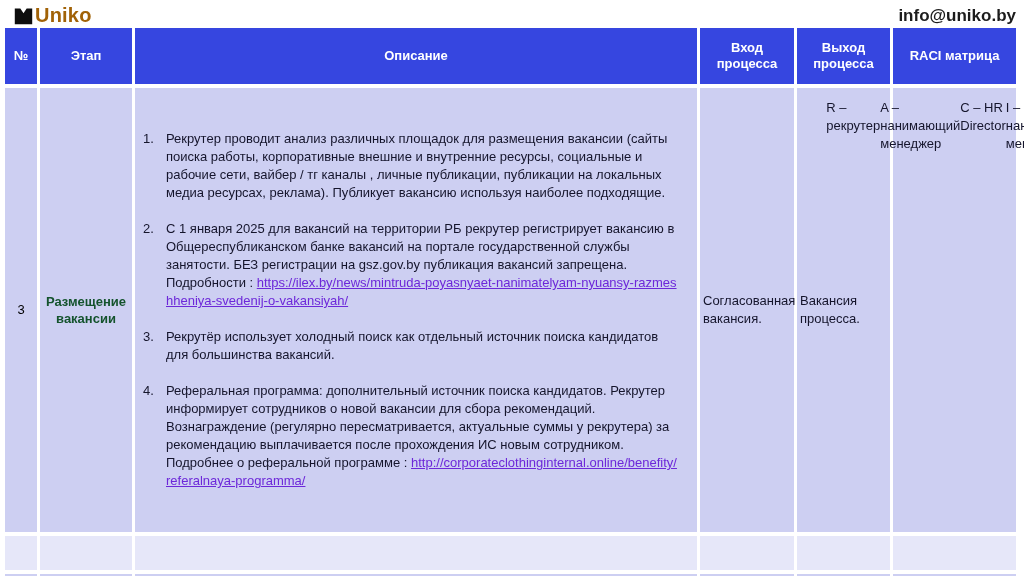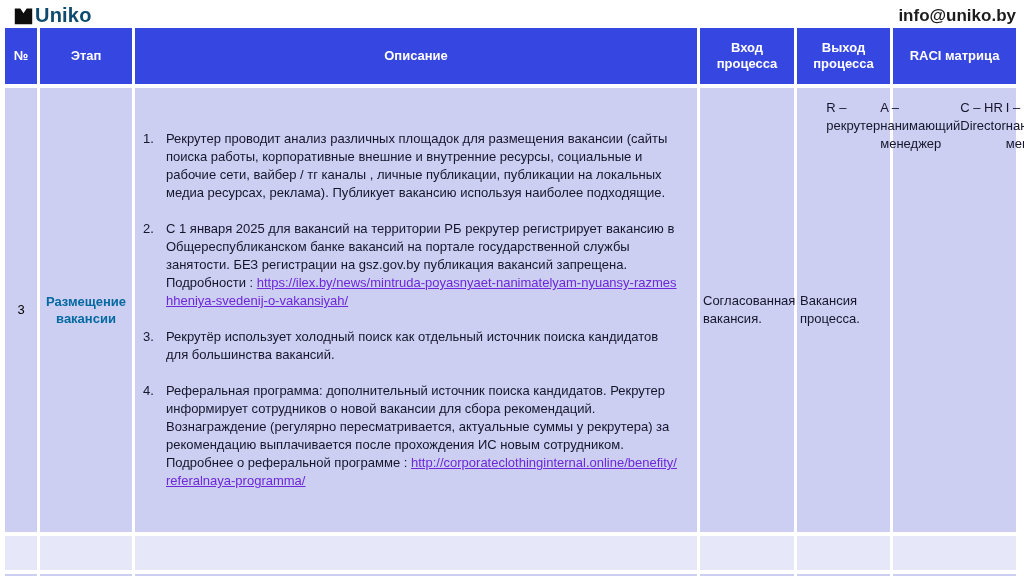--- a/index.html
+++ b/index.html
@@ -3,40 +3,40 @@
 <meta charset="utf-8">
 <style>
   * { margin:0; padding:0; box-sizing:border-box; }
   html,body { width:1024px; height:576px; overflow:hidden; background:#ffffff;
               font-family:"Liberation Sans", sans-serif; }
   .page { position:relative; width:1024px; height:576px; background:#ffffff; }
 
   
   .brand { position:absolute; left:14px; top:4px; display:flex; align-items:center; gap:2px; }
   .brand-icon { width:19px; height:19px; display:block; }
-  .brand-text { font-size:20px; font-weight:800; color:#0c4a6e; letter-spacing:0.2px; }
+  .brand-text { font-size:20px; font-weight:800; color:#a16207; letter-spacing:0.2px; }
   .email { position:absolute; right:8px; top:6px; font-size:17px; font-weight:600; color:#1c1c1c; }
 
   
   .tbl { position:absolute; left:5px; top:28px; width:1011px;
          display:grid;
          grid-template-columns:32px 92px 562px 94px 93px 123px;
          grid-template-rows:56px 444px 34px 10px;
          column-gap:3px; row-gap:4px; }
   .cell { min-width:0; }
   .th { background:#3646e0; color:#ffffff; font-size:13px; font-weight:700;
         display:flex; align-items:center; justify-content:center; text-align:center;
         line-height:16px; padding:0 2px; }
   .td { background:#cdcff2; color:#15152c; font-size:13px; line-height:18px; }
   .td-strip { background:#cdcff2; }
   .td-empty { background:#e6e7f9; }
 
   .cell-num { display:flex; align-items:center; justify-content:center; color:#000000; }
   .cell-stage { display:flex; align-items:center; justify-content:center; text-align:center;
-                font-weight:700; color:#0369a1; font-size:13px; line-height:17px; padding:0 4px; }
+                font-weight:700; color:#14532d; font-size:13px; line-height:17px; padding:0 4px; }
 
   .cell-desc { display:flex; flex-direction:column; justify-content:center; padding:10px 16px 10px 8px; }
   .desc-item { display:flex; margin:9px 0; }
   .desc-marker { flex:none; width:23px; }
   .desc-text { flex:1; word-wrap:break-word; }
   .desc-text a { color:#6d28d9; text-decoration:underline; word-break:break-all; }
 
   .cell-io { display:flex; align-items:center; padding:0 3px; }
   .cell-raci { display:flex; flex-direction:row; justify-content:center; padding:0 4px 0 7px; }
   .raci-line { margin:11px 0; }

